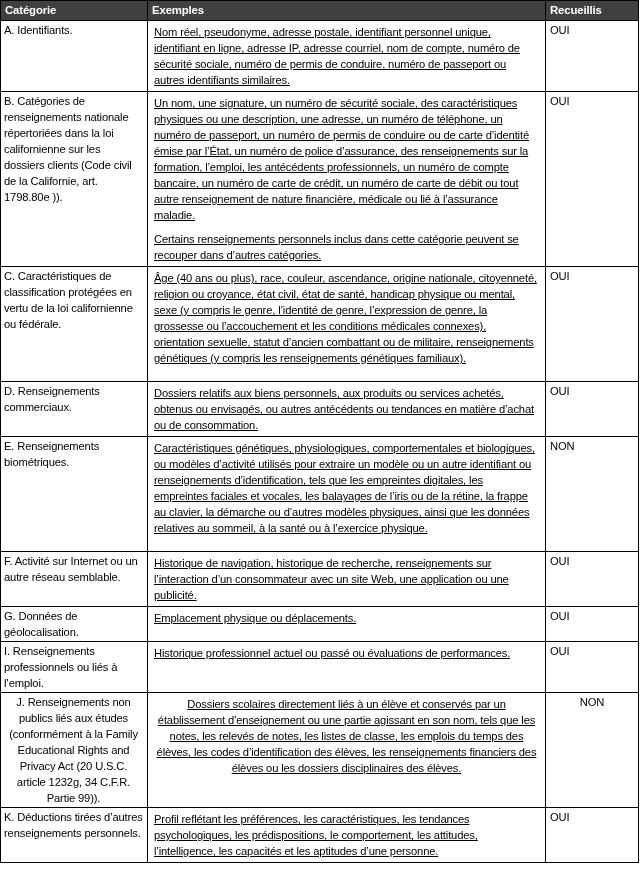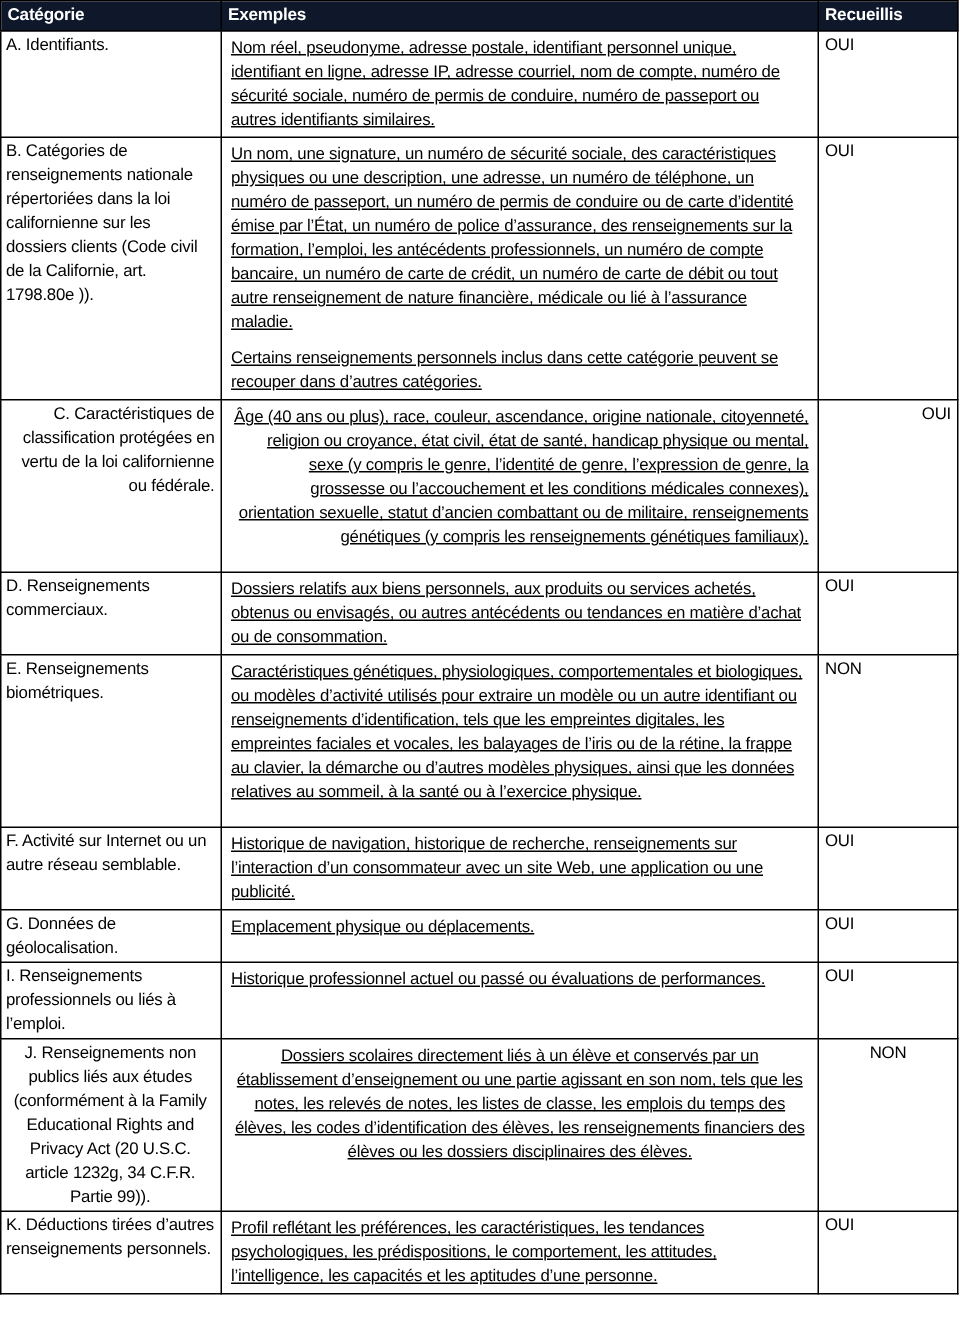--- a/index.html
+++ b/index.html
@@ -19,21 +19,21 @@
       table-layout: fixed;
       width: 638px;
       font-size: 11.2px;
       line-height: 16px;
       letter-spacing: -0.15px;
     }
     table.privacy col.c1 { width: 147px; }
     table.privacy col.c2 { width: 398px; }
     table.privacy col.c3 { width: 93px; }
     thead th {
-      background: #0f172a;
+      background: #404040;
       color: #fff;
       font-weight: bold;
       text-align: left;
       padding: 1px 4px 2px 4px;
       height: 16px;
       font-size: 11.4px;
       border: 1px solid #000;
     }
     tbody td {
       border: 1px solid #000;
@@ -43,21 +43,21 @@
     tbody td.cat { padding-left: 3px; }
     tbody td.ex p {
       margin: 2px;
       text-decoration: underline;
     }
     tbody td.ex p + p {
       margin-top: 8px;
     }
     tbody tr.r-a td { height: 64px; }
     tbody tr.r-b td { height: 160px; }
-    tbody tr.r-c td { height: 112px; text-align: right; }
+    tbody tr.r-c td { height: 112px; }
     tbody tr.r-d td { height: 48px; }
     tbody tr.r-e td { height: 112px; }
     tbody tr.r-f td { height: 48px; }
     tbody tr.r-g td { height: 32px; }
     tbody tr.r-h td { height: 32px; }
     tbody tr.r-i td { height: 48px; }
     tbody tr.r-j td { height: 96px; text-align: center; }
     tbody tr.r-k td { height: 48px; }
   </style>
 </head>

